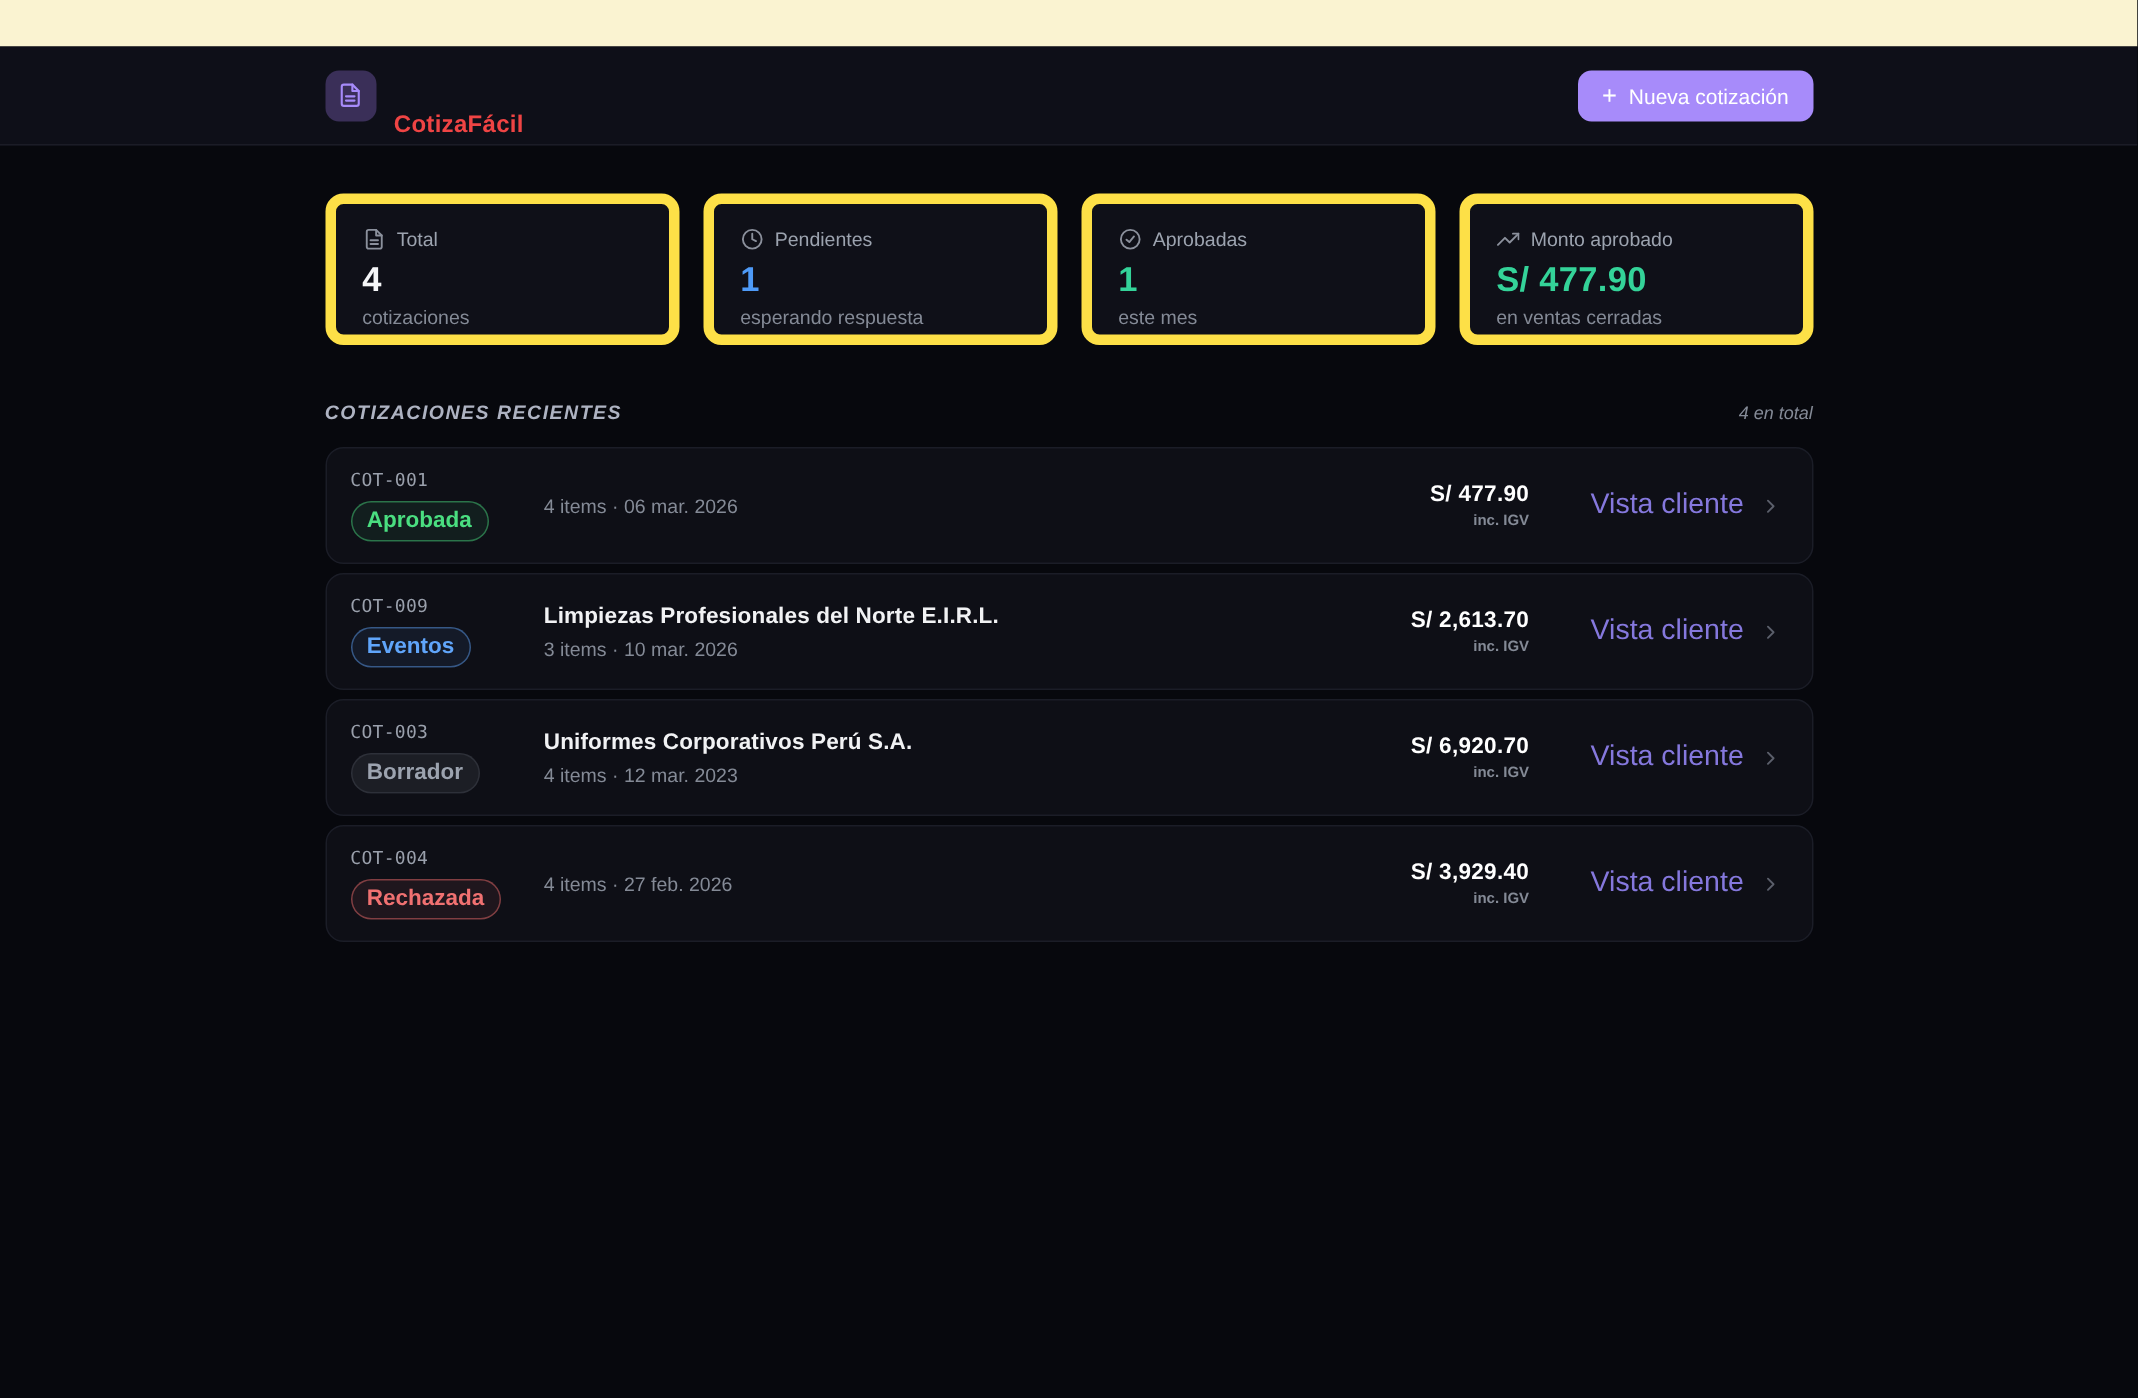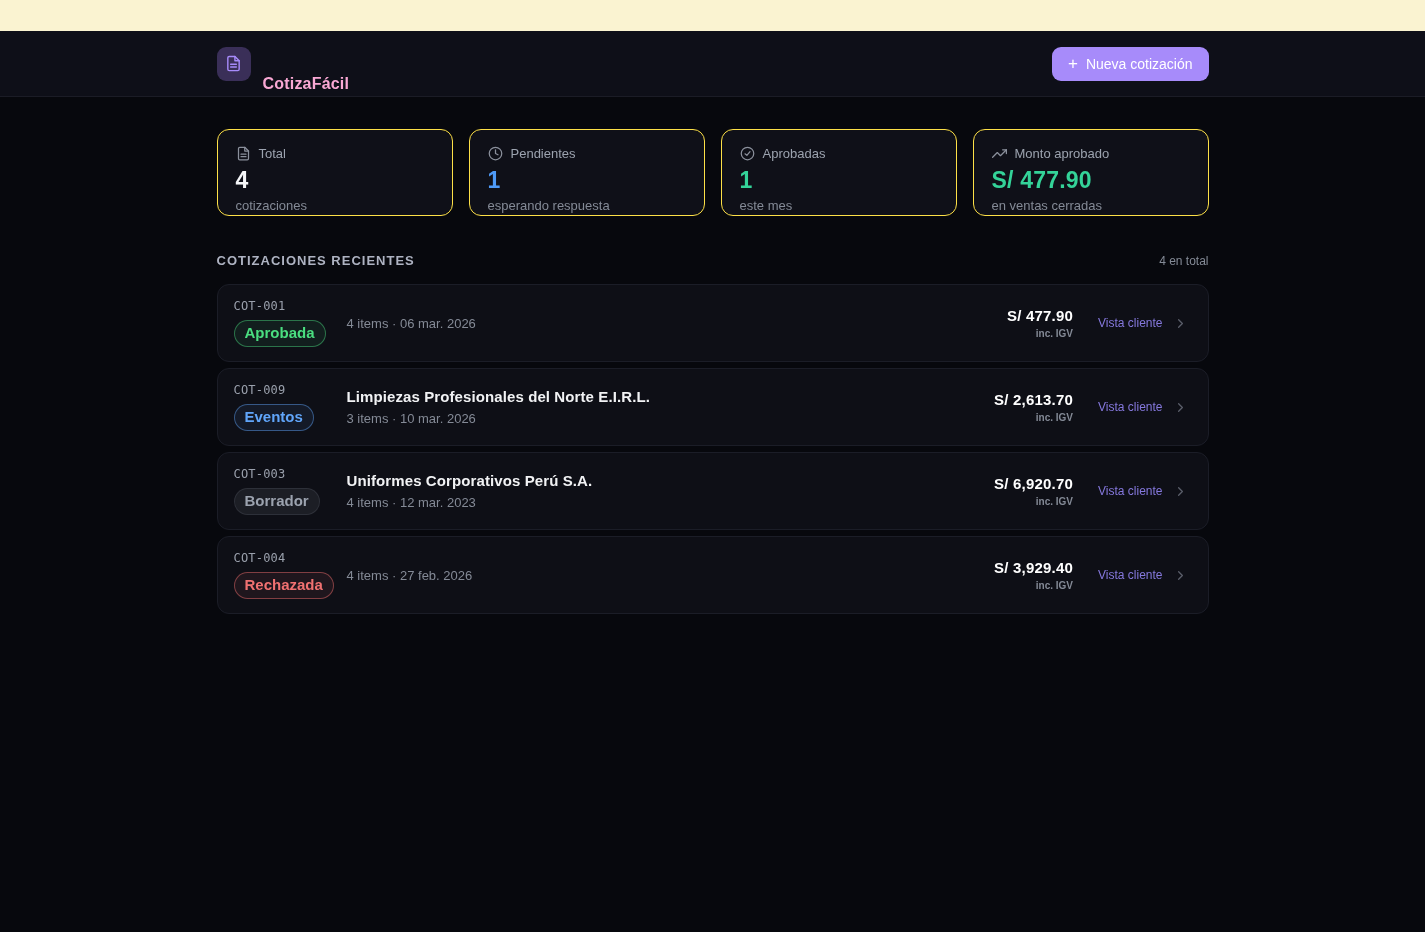--- a/index.html
+++ b/index.html
@@ -39,21 +39,21 @@
   .logo-box {
     width: 34px; height: 34px;
     border-radius: 9px;
     background: #3a2f58;
     display: flex; align-items: center; justify-content: center;
     color: #a78bfa;
   }
   .app-title {
     font-size: 16px;
     font-weight: 700;
-    color: #f9a8d4;
+    color: #ef4444;
     letter-spacing: 0.2px;
     margin-top: 40px;
   }
   .new-quote-btn {
     display: flex; align-items: center; gap: 8px;
     background: #a78bfa;
     color: #ffffff;
     border: none;
     border-radius: 9px;
     height: 34px;
@@ -66,23 +66,23 @@
   .plus-glyph { font-size: 17px; font-weight: 400; line-height: 1; margin-top: -1px; }
   
   .main-area { padding-top: 32px; }
   .stats-grid {
     display: grid;
     grid-template-columns: repeat(4, 1fr);
     gap: 16px;
   }
   .stat-card {
     background: #0f1018;
-    border: 1px solid #fde047;
+    border: 7px solid #fde047;
     border-radius: 12px;
-    height: 87px;
+    height: 101px;
     padding: 16px 18px;
   }
   .stat-head {
     display: flex; align-items: center; gap: 8px;
     color: #9ca3af;
     font-size: 13px;
   }
   .stat-head svg { color: #8b909c; }
   .stat-value {
     font-size: 23px;
@@ -98,20 +98,21 @@
     color: #83879200;
     color: #848a96;
     margin-top: 4px;
   }
   
   .section-header {
     margin-top: 37px;
     display: flex;
     align-items: baseline;
     justify-content: space-between;
+    font-style: italic;
   }
   .section-title {
     font-size: 13px;
     font-weight: 600;
     letter-spacing: 1px;
     color: #aeb3c2;
   }
   .section-count {
     font-size: 12px;
     color: #848a96;
@@ -121,20 +122,21 @@
   .quote-row {
     background: #0e0f16;
     border: 1px solid #1b1d27;
     border-radius: 12px;
     height: 78px;
     margin-bottom: 6px;
     display: flex;
     align-items: center;
     padding: 0 20px 0 16px;
     cursor: pointer;
+    gap: 16px;
   }
   .q-left { width: 97px; margin-right: 16px; flex-shrink: 0; }
   .q-code {
     font-family: "DejaVu Sans Mono", "Liberation Mono", monospace;
     font-size: 12px;
     color: #9aa0ac;
     margin-bottom: 7px;
     letter-spacing: 0.2px;
   }
   .badge {
@@ -163,21 +165,21 @@
     font-size: 15px;
     font-weight: 700;
     color: #ffffff;
     margin-bottom: 4px;
     letter-spacing: 0.2px;
   }
   .q-tax { font-size: 10px; color: #848a96; font-weight: bold; }
   .q-link {
     display: flex; align-items: center; gap: 10px;
     color: #8578dd;
-    font-size: 12px;
+    font-size: 19px;
     text-decoration: none;
     white-space: nowrap;
   }
   .q-link .chev { color: #5b5f6b; display: flex; }
   svg { display: block; }
 </style>
 </head>
 <body>
 
 <div class="top-banner"></div>

